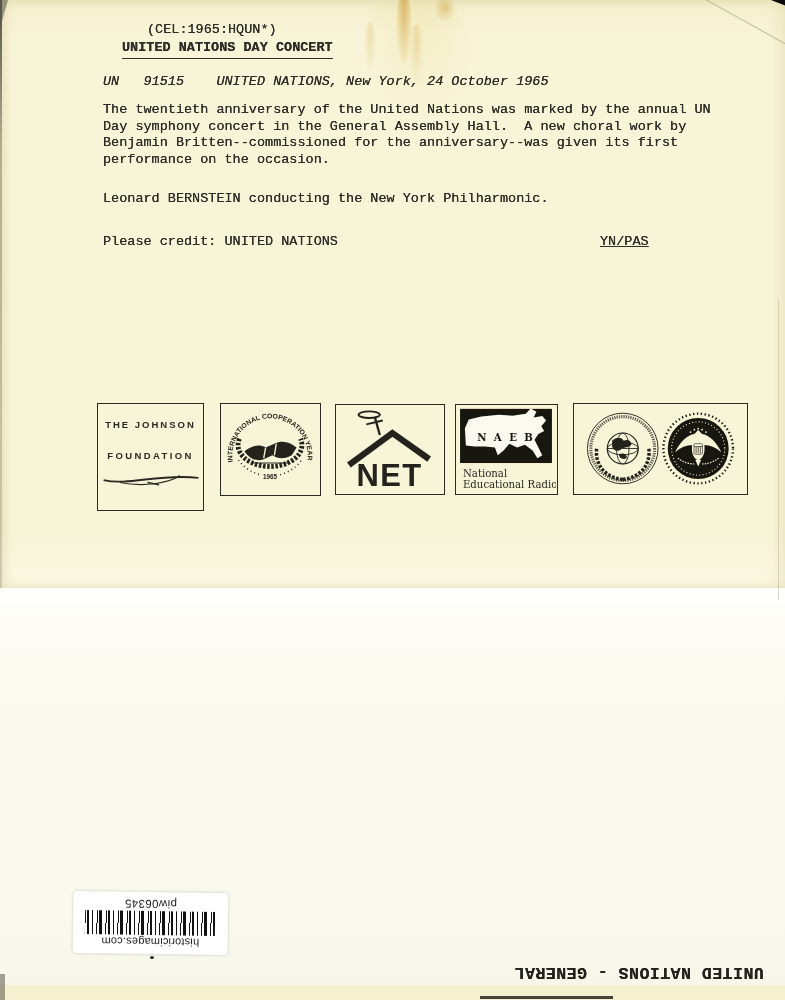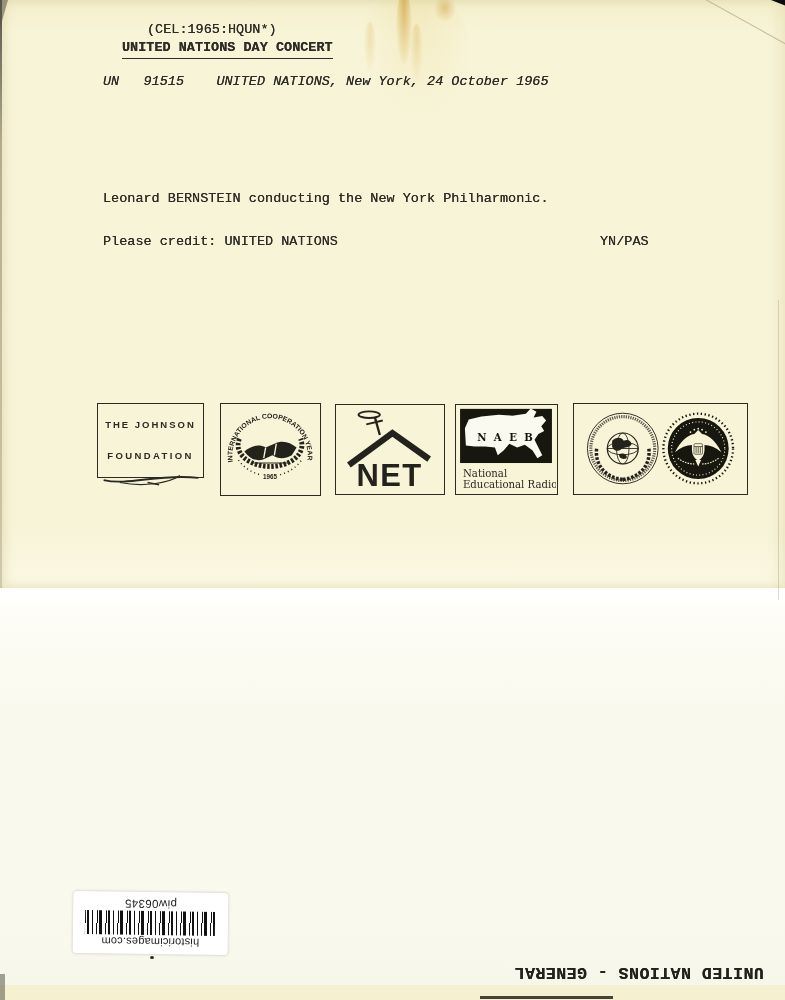--- a/index.html
+++ b/index.html
@@ -33,24 +33,24 @@
   #stain-drip3{left:410px;top:24px;width:13px;height:58px;background:radial-gradient(ellipse at 50% 25%,rgba(205,160,50,.25),transparent 75%);}
   #stain-drip4{left:434px;top:-6px;width:22px;height:28px;background:radial-gradient(ellipse,rgba(203,148,40,.42),transparent 72%);}
   
   .tw{position:absolute;color:#2e2c26;font-size:13.5px;line-height:16.5px;white-space:pre;text-shadow:0 0 .55px currentColor;}
   #ref-line{left:147px;top:22px;}
   #title-line{left:103px;top:40px;border-bottom:1.5px solid #2e2c26;padding-bottom:1px;font-weight:bold;margin-left:19px;}
   #dateline{left:103px;top:74px;font-style:italic;}
   #body-text{left:103px;top:102px;}
   #conductor-line{left:103px;top:191px;}
   #credit-line{left:103px;top:234px;}
-  #photo-code{left:600px;top:234px;}
+  #photo-code{left:600px;top:234px;text-decoration:underline;}
   
   .logo-box{position:absolute;border:1.5px solid #2b2a22;box-sizing:border-box;background:transparent;}
-  #logo-johnson{left:97px;top:403px;width:107px;height:75px;text-align:center;}
+  #logo-johnson{left:97px;top:403px;width:107px;height:108px;text-align:center;}
   #logo-icy{left:220px;top:403px;width:101px;height:93px;}
   #logo-net{left:335px;top:404px;width:110px;height:91px;}
   #logo-naeb{left:455px;top:404px;width:103px;height:91px;}
   #logo-una{left:573px;top:403px;width:175px;height:92px;}
   .jf-line{font-family:"Liberation Sans",sans-serif;font-weight:bold;color:#2b2a22;}
   #jf-line1{margin-top:15px;font-size:9.5px;letter-spacing:2px;}
   #jf-line2{margin-top:20px;font-size:9.5px;letter-spacing:2.4px;}
   .logo-box svg{display:block;}
   
   #sticker{
@@ -93,20 +93,24 @@
 
   <div class="stain" id="stain-blot"></div>
   <div class="stain" id="stain-drip1"></div>
   <div class="stain" id="stain-drip2"></div>
   <div class="stain" id="stain-drip3"></div>
   <div class="stain" id="stain-drip4"></div>
 
   <div class="tw" id="ref-line">(CEL:1965:HQUN*)</div>
   <div class="tw" id="title-line">UNITED NATIONS DAY CONCERT</div>
   <div class="tw" id="dateline">UN   91515    UNITED NATIONS, New York, 24 October 1965</div>
+  <div class="tw" id="body-text">The twentieth anniversary of the United Nations was marked by the annual UN
+Day symphony concert in the General Assembly Hall.  A new choral work by
+Benjamin Britten--commissioned for the anniversary--was given its first
+performance on the occasion.</div>
   <div class="tw" id="credit-line">Please credit: UNITED NATIONS</div>
   <div class="tw" id="conductor-line">Leonard BERNSTEIN conducting the New York Philharmonic.</div>
   <div class="tw" id="photo-code">YN/PAS</div>
 
   <div class="logo-box" id="logo-johnson">
     <div class="jf-line" id="jf-line1">THE JOHNSON</div>
     <div class="jf-line" id="jf-line2">FOUNDATION</div>
     <svg width="104" height="20" viewBox="0 0 90 16" style="margin:8px auto 0;">
       <path d="M 4 9 C 26 14 52 3 86 7" stroke="#2b2a22" stroke-width="1.6" fill="none"></path>
       <path d="M 18 11 C 38 15 60 12 70 5" stroke="#2b2a22" stroke-width="1" fill="none"></path>

